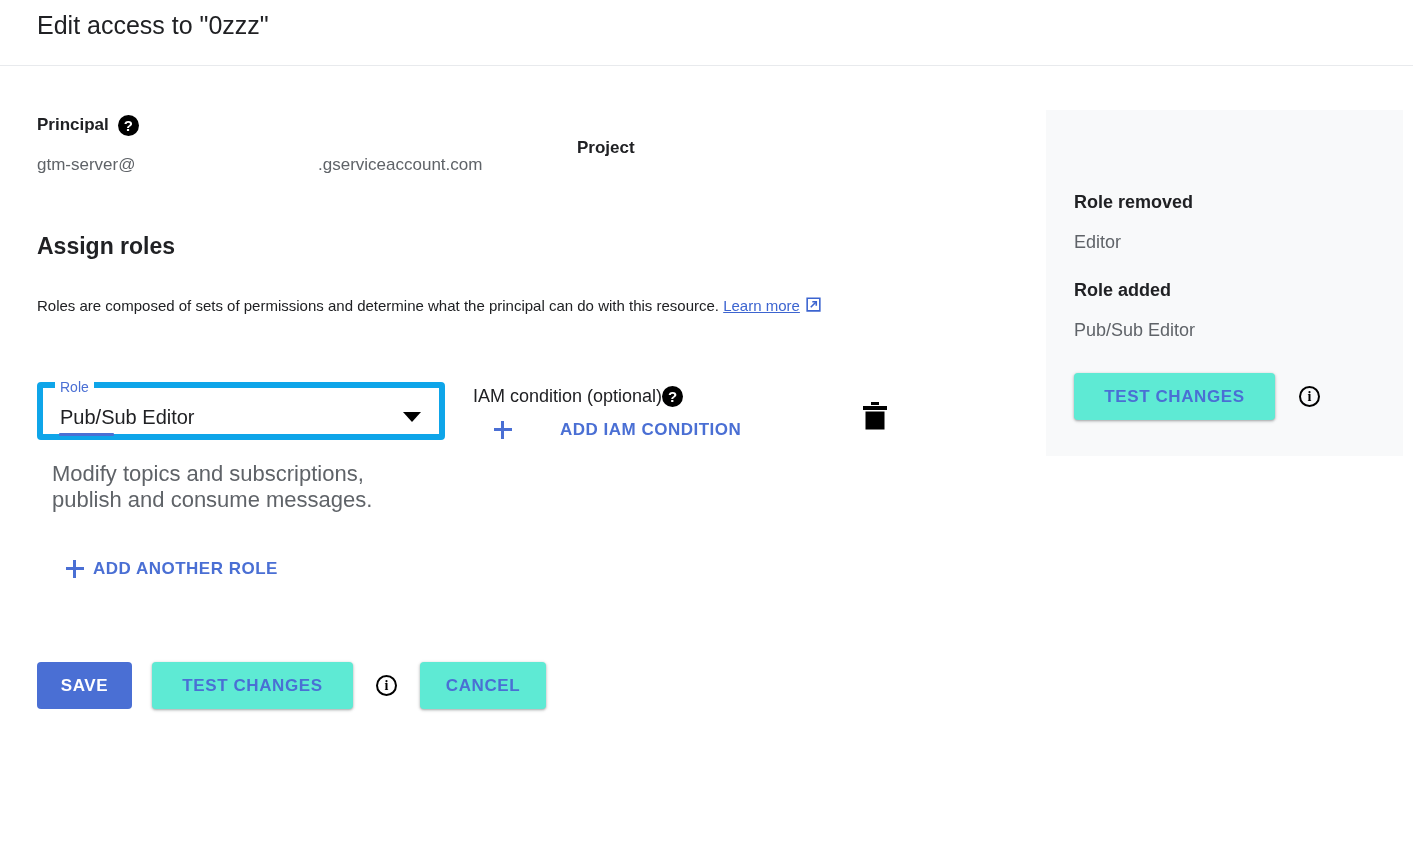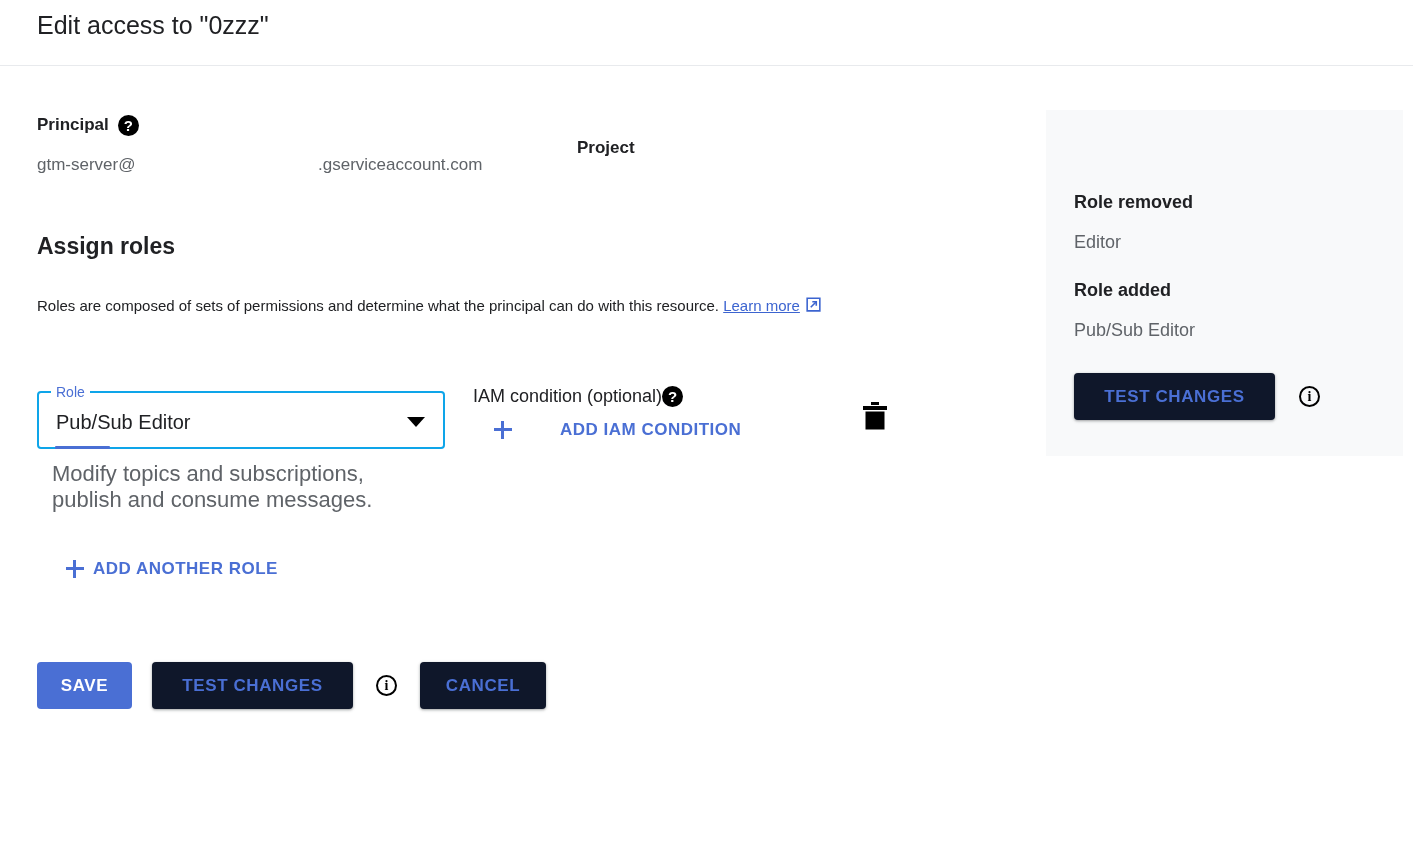--- a/index.html
+++ b/index.html
@@ -129,24 +129,24 @@
   .ext-link-icon {
     display: inline-block;
     vertical-align: -3px;
     margin-left: 4px;
   }
 
   
   .role-select {
     position: absolute;
     left: 37px;
-    top: 325px;
+    top: 316px;
     width: 408px;
     height: 58px;
-    border: 2px solid #0ea5e9;
+    border: 6px solid #0ea5e9;
     border-radius: 4px;
     box-sizing: border-box;
     cursor: pointer;
     background: #ffffff;
   }
   .role-legend {
     position: absolute;
     left: 12px;
     top: -10px;
     background: #ffffff;
@@ -261,21 +261,21 @@
     display: flex;
     align-items: center;
     justify-content: center;
   }
   .btn-primary {
     background: #4a6fd4;
     color: #ffffff;
     border: none;
   }
   .btn-white {
-    background: #0f172a;
+    background: #5eead4;
     color: #4a6fd4;
     border: none;
     box-shadow: 0 1px 2px rgba(60,64,67,0.30), 0 1px 3px 1px rgba(60,64,67,0.15);
   }
   #save-button         { left: 37px;  top: 596px; width: 95px; }
   #test-changes-button { left: 152px; top: 596px; width: 201px; }
   #cancel-button       { left: 420px; top: 596px; width: 126px; }
   #bottom-info-icon    { position: absolute; left: 376px; top: 609px; }
 
   

